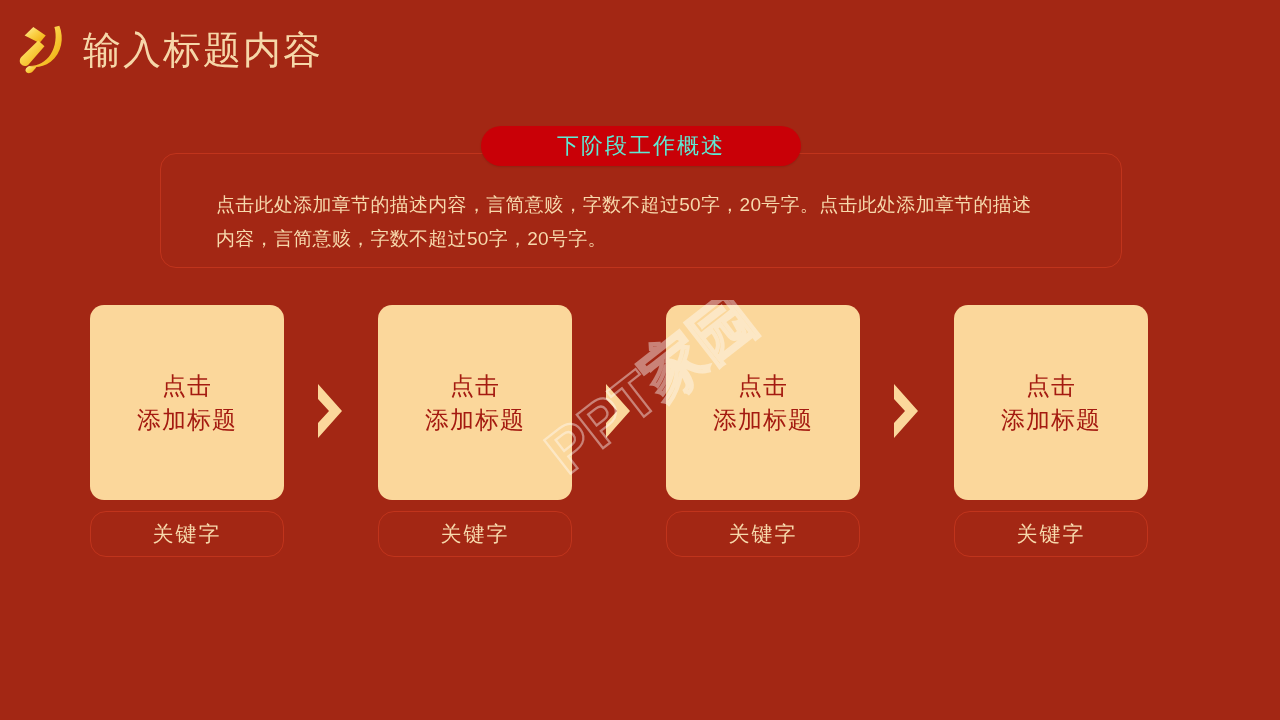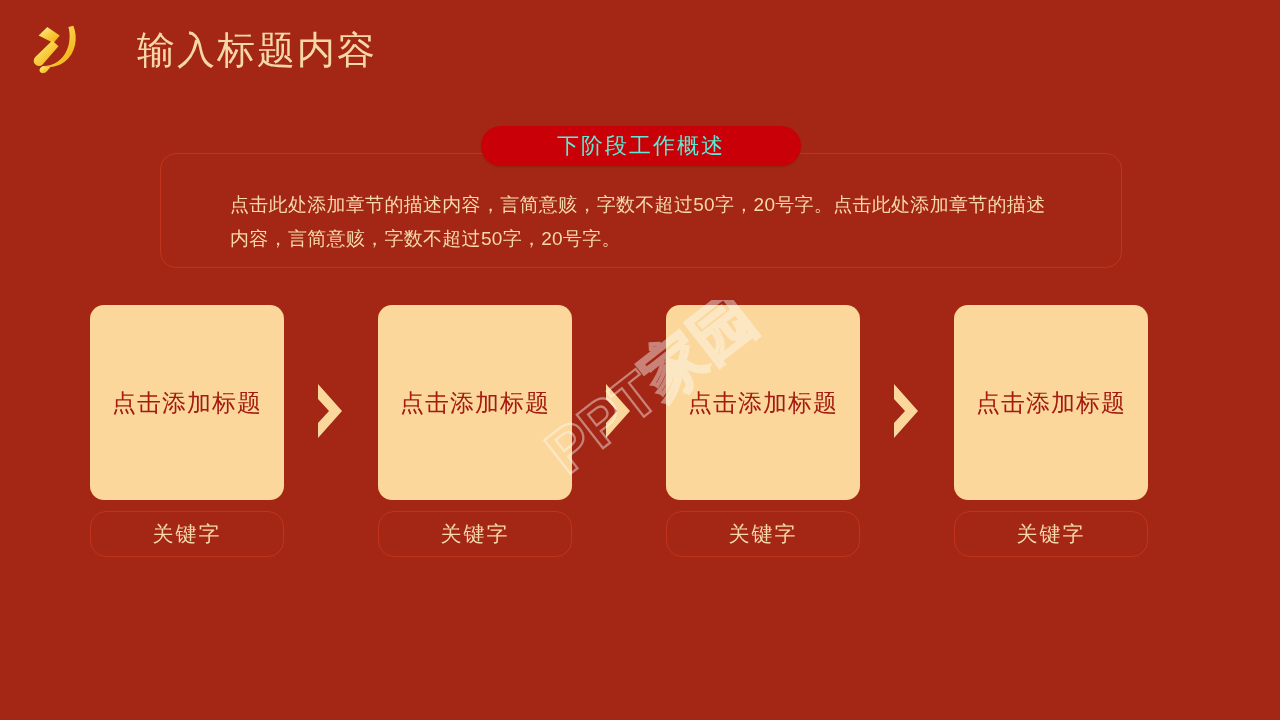--- a/index.html
+++ b/index.html
@@ -19,23 +19,22 @@
 
   
   .header {
     position: absolute;
     left: 0;
     top: 0;
     width: 100%;
     height: 100px;
     display: flex;
     align-items: center;
-    padding-left: 25px;
+    padding-left: 11px;
     box-sizing: border-box;
-    gap: 40px;
   }
   .emblem {
     width: 62px;
     height: 62px;
     flex: 0 0 auto;
     margin-top: -4px;
   }
   .header-title {
     font-size: 38px;
     color: #F6D7A8;
@@ -51,21 +50,21 @@
     left: 160px;
     top: 153px;
     width: 962px;
     height: 115px;
     border: 1.5px solid #C0341C;
     border-radius: 16px;
     box-sizing: border-box;
   }
   .overview-text {
     position: absolute;
-    left: 230px;
+    left: 216px;
     top: 188px;
     width: 820px;
     font-size: 19px;
     line-height: 34px;
     color: #F7D9AC;
     letter-spacing: 0.3px;
   }
   .section-pill {
     position: absolute;
     left: 481px;
@@ -92,21 +91,21 @@
     height: 195px;
   }
   .step-card {
     position: absolute;
     top: 0;
     width: 194px;
     height: 195px;
     background: #FBD79B;
     border-radius: 14px;
     display: flex;
-    flex-direction: row;
+    flex-direction: column;
     align-items: center;
     justify-content: center;
     color: #A41A10;
     font-size: 24px;
     line-height: 34px;
     letter-spacing: 1px;
     text-align: center;
   }
   .step-card .l1, .step-card .l2 { display: block; }
 

